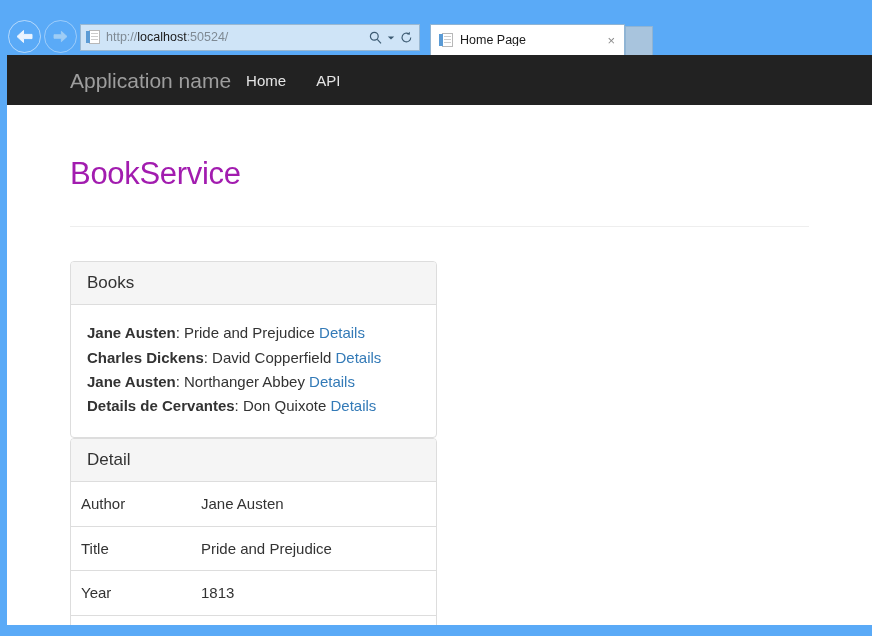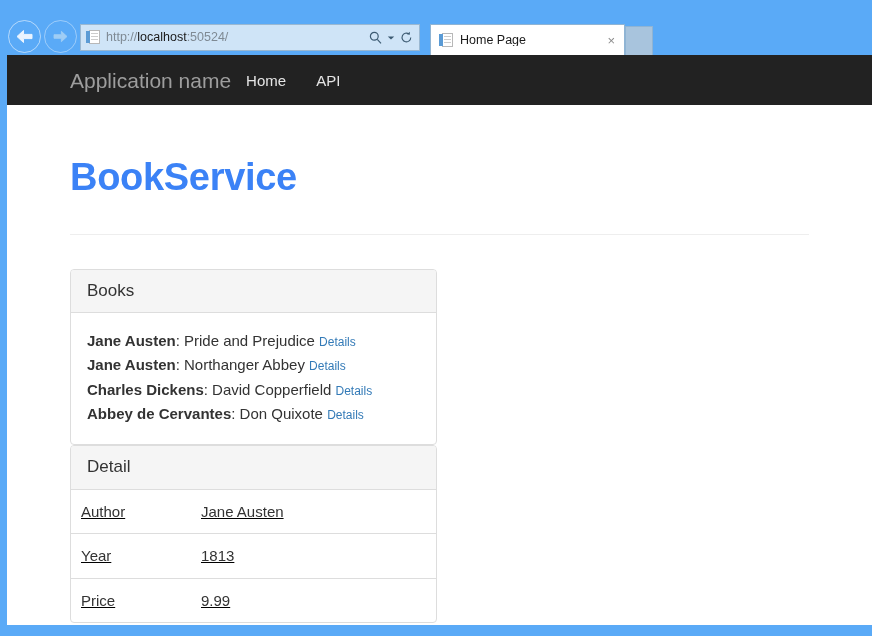--- a/index.html
+++ b/index.html
@@ -199,23 +199,23 @@
     padding: 0 15px;
     white-space: nowrap;
     text-decoration: none;
   }
 
   .container {
     padding: 0 63px;
   }
 
   .page-title {
-    font-size: 38px;
-    font-weight: bold;
-    color: #3b82f6;
+    font-size: 31px;
+    font-weight: normal;
+    color: #a21caf;
     margin: 52px 0 0 0;
     line-height: 1.1;
     letter-spacing: -0.3px;
   }
 
   .hr {
     height: 0;
     border: 0;
     border-top: 1px solid #eeeeee;
     margin: 35px 0 0 0;
@@ -256,29 +256,29 @@
 
   .book-item {
     font-size: 15px;
     color: #333333;
     line-height: 1.62;
   }
   .book-author { font-weight: bold; }
   .book-link {
     color: #337ab7;
     text-decoration: none;
-    font-size: 12px;
+    font-size: 15px;
   }
 
   
   .detail-table {
     width: 100%;
     border-collapse: collapse;
   }
-  .detail-table tr { border-top: 1px solid #dddddd; text-decoration: underline; }
+  .detail-table tr { border-top: 1px solid #dddddd; }
   .detail-table tr:first-child { border-top: none; }
   .detail-table td {
     padding: 12px 10px 12px 10px;
     font-size: 15px;
     color: #333333;
     vertical-align: top;
     line-height: 1.3;
   }
   .detail-table td.label { width: 100px; }
 
@@ -367,42 +367,46 @@
 
         <div class="col-left">
           <div class="panel">
             <div class="panel-heading">
               <div class="panel-title">Books</div>
             </div>
             <div class="panel-body">
 
               <div class="book-item"><span class="book-author">Jane Austen</span><span>: </span><span>Pride and Prejudice</span><span> </span><a class="book-link" href="#">Details</a></div>
 
+              <div class="book-item"><span class="book-author">Charles Dickens</span><span>: </span><span>David Copperfield</span><span> </span><a class="book-link" href="#">Details</a></div>
+
               <div class="book-item"><span class="book-author">Jane Austen</span><span>: </span><span>Northanger Abbey</span><span> </span><a class="book-link" href="#">Details</a></div>
 
-              <div class="book-item"><span class="book-author">Charles Dickens</span><span>: </span><span>David Copperfield</span><span> </span><a class="book-link" href="#">Details</a></div>
-
-              <div class="book-item"><span class="book-author">Abbey de Cervantes</span><span>: </span><span>Don Quixote</span><span> </span><a class="book-link" href="#">Details</a></div>
+              <div class="book-item"><span class="book-author">Details de Cervantes</span><span>: </span><span>Don Quixote</span><span> </span><a class="book-link" href="#">Details</a></div>
 
             </div>
           </div>
         </div>
 
         <div class="col-gap"></div>
 
         <div class="col-right">
           <div class="panel">
             <div class="panel-heading">
               <div class="panel-title">Detail</div>
             </div>
             <table class="detail-table">
               <tbody>
                 <tr>
                   <td class="label">Author</td>
                   <td>Jane Austen</td>
+                </tr>
+                <tr>
+                  <td class="label">Title</td>
+                  <td>Pride and Prejudice</td>
                 </tr>
                 <tr>
                   <td class="label">Year</td>
                   <td>1813</td>
                 </tr>
                 <tr>
                   <td class="label">Price</td>
                   <td>9.99</td>
                 </tr>
               </tbody>

